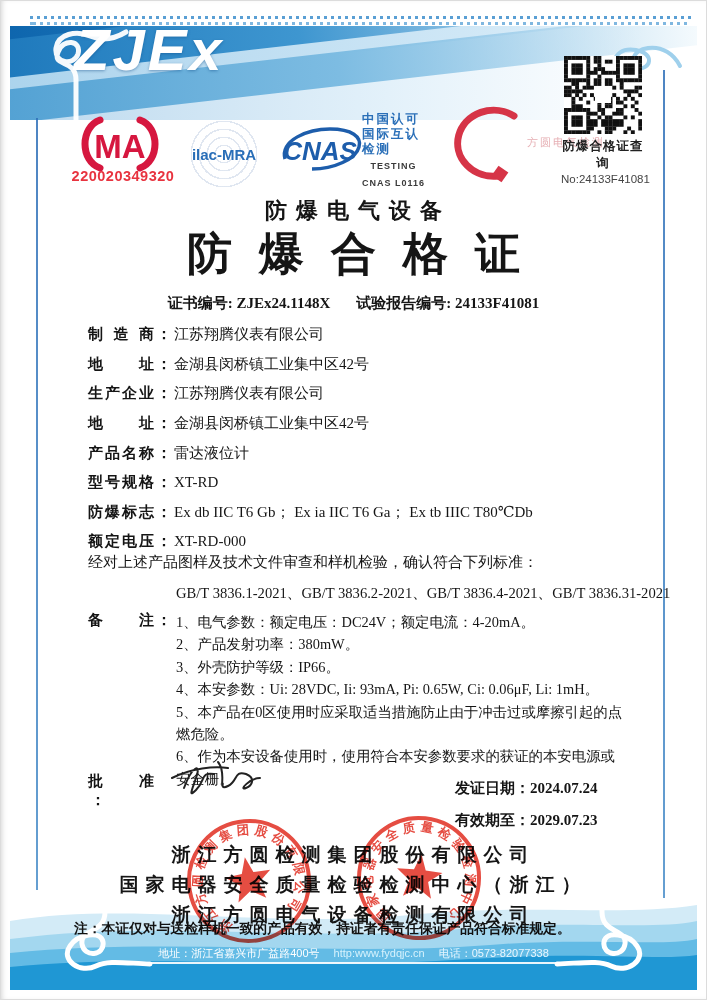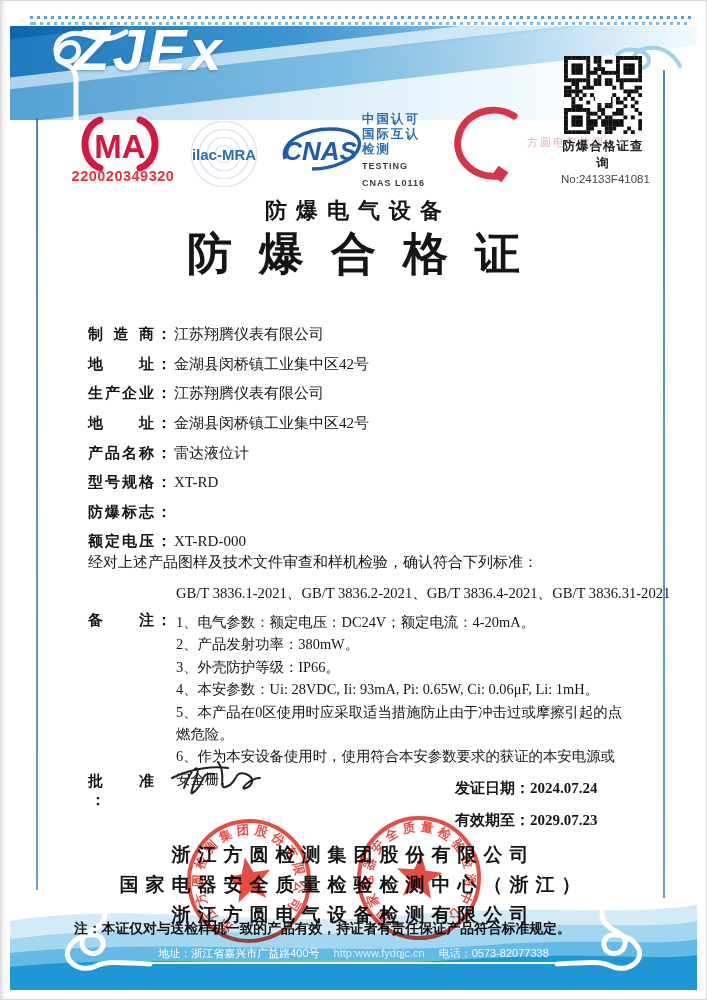--- a/index.html
+++ b/index.html
@@ -30,21 +30,21 @@
   .cma{position:absolute;left:70px;top:116px;}
   .cma-num{position:absolute;left:58px;top:168px;width:130px;text-align:center;color:#e8333f;
            font-family:"Liberation Sans",sans-serif;font-weight:bold;font-size:14.5px;letter-spacing:.5px;}
   .ilac{position:absolute;left:186px;top:116px;width:76px;height:76px;border-radius:50%;
         background:repeating-radial-gradient(circle at 50% 50%,rgba(70,110,170,.17) 0 1.5px,transparent 1.5px 8px);
         display:flex;align-items:center;justify-content:center;}
   .ilac span{font-family:"Liberation Sans",sans-serif;font-weight:bold;font-size:15px;color:#2a6fb8;}
   .cnas{position:absolute;left:276px;top:124px;}
   .cnas-info{position:absolute;left:362px;top:112px;line-height:15px;}
   .cnas-info .zh{color:#2a6fb8;font-weight:bold;font-size:12.5px;letter-spacing:2px;}
-  .cnas-info .en{color:#3a3a3a;font-family:"Liberation Sans",sans-serif;font-weight:bold;font-size:9px;letter-spacing:1px;margin-top:2px;}
+  .cnas-info .en{color:#3a3a3a;font-family:"Liberation Sans",sans-serif;font-weight:bold;font-size:9px;letter-spacing:1px;margin-top:2px;text-align:center;}
   .fy{position:absolute;left:432px;top:104px;}
   .qr-wrap{position:absolute;left:561px;top:56px;width:84px;text-align:center;}
   .qr-box{width:78px;height:78px;margin:0 auto;background:#fff;}
   .qr-caption{font-weight:bold;font-size:12.5px;letter-spacing:1px;margin-top:4px;color:#222;}
   .qr-number{font-family:"Liberation Sans",sans-serif;font-size:11.5px;color:#444;margin-top:1px;}
   
   .subtitle{position:absolute;left:0;right:0;top:196px;text-align:center;font-weight:bold;
             font-size:22px;letter-spacing:9px;text-indent:9px;}
   .main-title{position:absolute;left:0;right:0;top:224px;text-align:center;font-weight:bold;
               font-size:45px;letter-spacing:27px;text-indent:27px;}
@@ -362,20 +362,23 @@
           <rect x="66.85714285714286" y="74.28571428571429" width="3.9142857142857146" height="3.9142857142857146" fill="#111"></rect>
           <rect x="31" y="31" width="16" height="16" fill="#fff"></rect>
         </svg>
     </div>
     <div class="qr-caption">防爆合格证查询</div>
     <div class="qr-number">No:24133F41081</div>
   </div>
 
   <div class="subtitle">防爆电气设备</div>
   <div class="main-title">防爆合格证</div>
+  <div class="cert-line">
+    <span>证书编号: </span><span>ZJEx24.1148X</span><span class="gap"></span><span>试验报告编号: </span><span>24133F41081</span>
+  </div>
 
   <div class="fields">
     <div class="frow">
       <span class="flabel">制造商</span>
         <span class="fcolon">：</span>
         <span class="fval">江苏翔腾仪表有限公司</span>
     </div>
     <div class="frow">
       <span class="flabel">地址</span>
         <span class="fcolon">：</span>
@@ -397,20 +400,21 @@
         <span class="fval">雷达液位计</span>
     </div>
     <div class="frow">
       <span class="flabel">型号规格</span>
         <span class="fcolon">：</span>
         <span class="fval">XT-RD</span>
     </div>
     <div class="frow">
       <span class="flabel">防爆标志</span>
         <span class="fcolon">：</span>
+        <span class="fval">Ex db IIC T6 Gb； Ex ia IIC T6 Ga； Ex tb IIIC T80℃Db</span>
     </div>
     <div class="frow">
       <span class="flabel">额定电压</span>
         <span class="fcolon">：</span>
         <span class="fval">XT-RD-000</span>
     </div>
   </div>
 
   <div class="statement">经对上述产品图样及技术文件审查和样机检验，确认符合下列标准：</div>
   <div class="standards">GB/T 3836.1-2021、GB/T 3836.2-2021、GB/T 3836.4-2021、GB/T 3836.31-2021</div>

